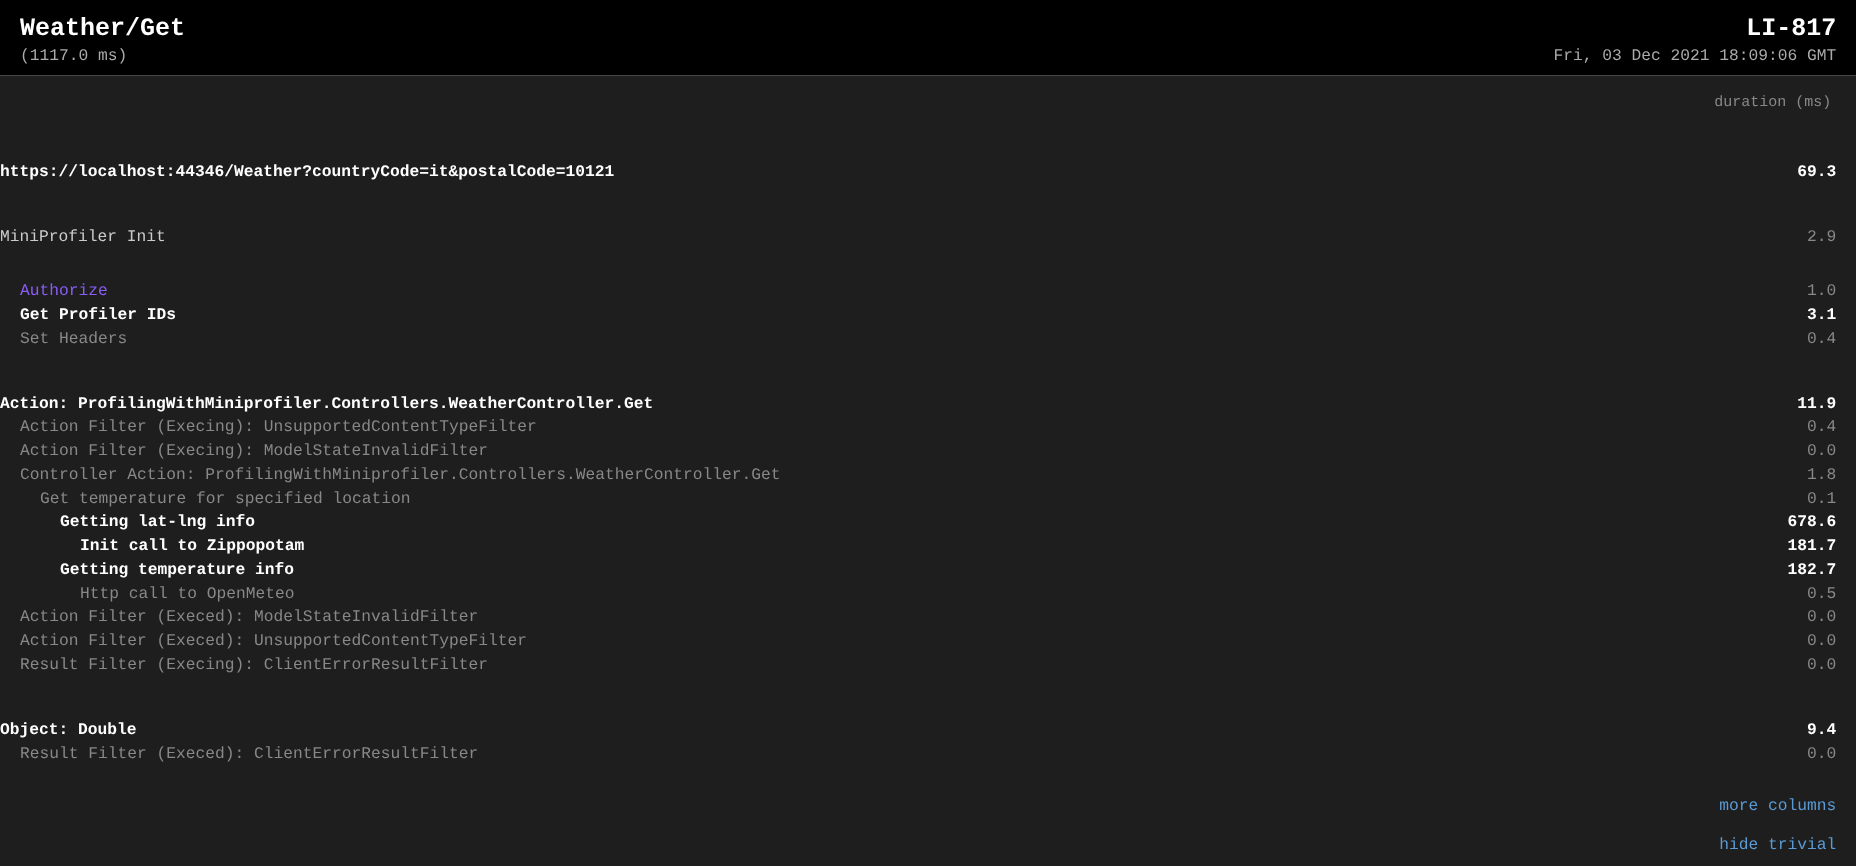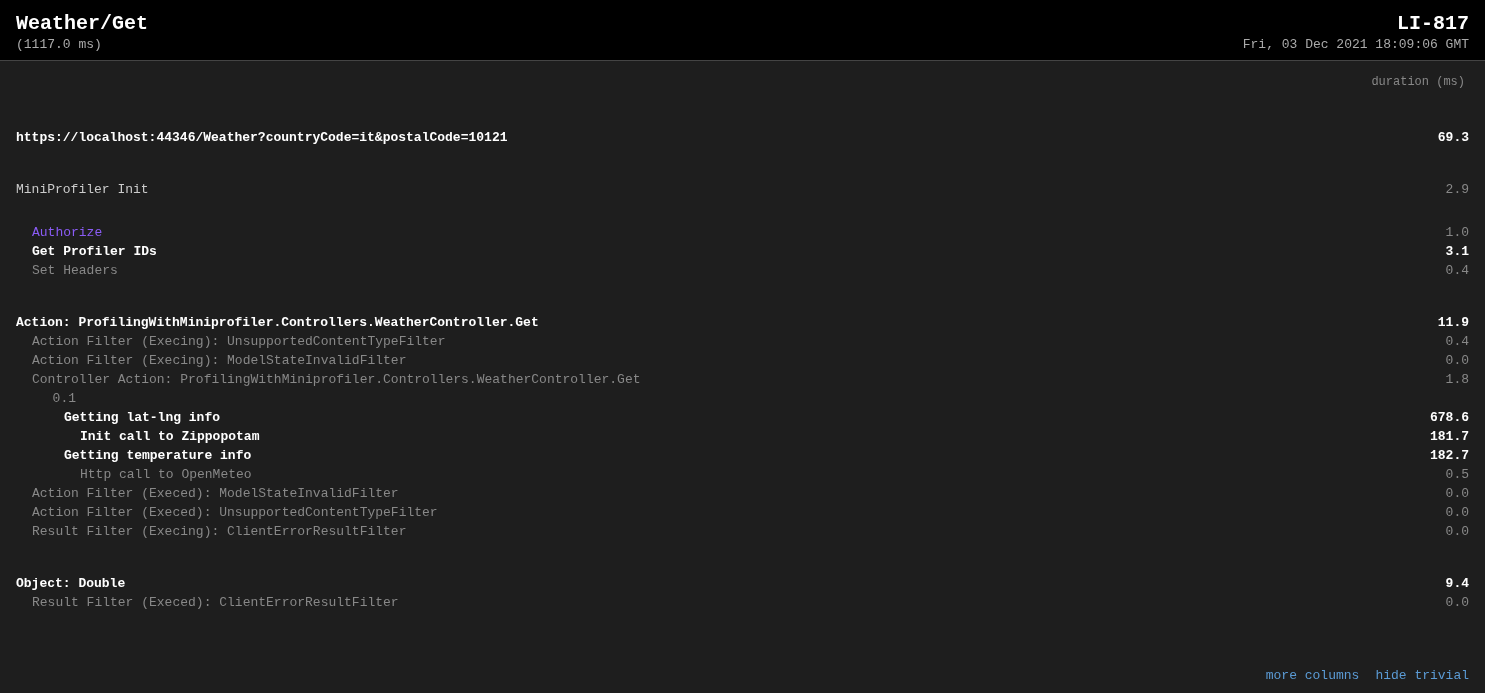--- a/index.html
+++ b/index.html
@@ -49,21 +49,21 @@
       color: #ffffff;
     }
 
     .header-right .timestamp {
       font-size: 13px;
       color: #aaaaaa;
       margin-top: 2px;
     }
 
     .content {
-      padding: 8px 16px 40px 16px;
+      padding: 8px 16px 40px 0;
     }
 
     .duration-header {
       text-align: right;
       color: #888888;
       font-size: 12px;
       padding: 6px 4px 6px 0;
     }
 
     .row {
@@ -99,20 +99,21 @@
     .indent-3 { padding-left: 48px; }
     .indent-4 { padding-left: 64px; }
 
     .footer {
       position: fixed;
       bottom: 0;
       right: 0;
       padding: 10px 16px;
       display: flex;
       gap: 16px;
+      flex-direction: column;
     }
 
     .footer-link {
       color: #5b9bd5;
       cursor: pointer;
       font-size: 13px;
       text-decoration: none;
     }
   </style>
 </head>
@@ -162,20 +163,21 @@
       </div>
       <div class="row">
         <span class="row-label indent-1" style="color: rgb(136, 136, 136);">Action Filter (Execing): ModelStateInvalidFilter</span>
         <span class="row-value">0.0</span>
       </div>
       <div class="row">
         <span class="row-label indent-1" style="color: rgb(136, 136, 136);">Controller Action: ProfilingWithMiniprofiler.Controllers.WeatherController.Get</span>
         <span class="row-value">1.8</span>
       </div>
       <div class="row">
+        <span class="row-label indent-2" style="color: rgb(136, 136, 136);">Get temperature for specified location</span>
         <span class="row-value">0.1</span>
       </div>
       <div class="row">
         <span class="row-label indent-3" style="color: rgb(255, 255, 255); font-weight: bold;">Getting lat-lng info</span>
         <span class="row-value bold">678.6</span>
       </div>
       <div class="row">
         <span class="row-label indent-4" style="color: rgb(255, 255, 255); font-weight: bold;">Init call to Zippopotam</span>
         <span class="row-value bold">181.7</span>
       </div>

